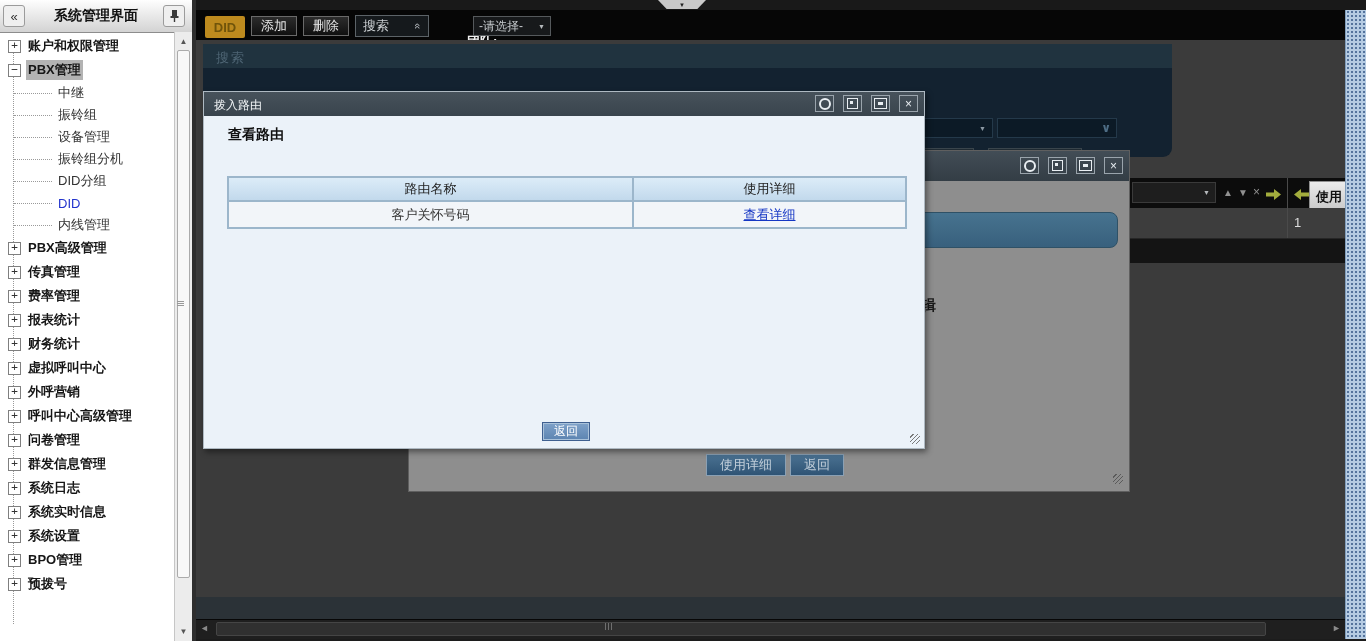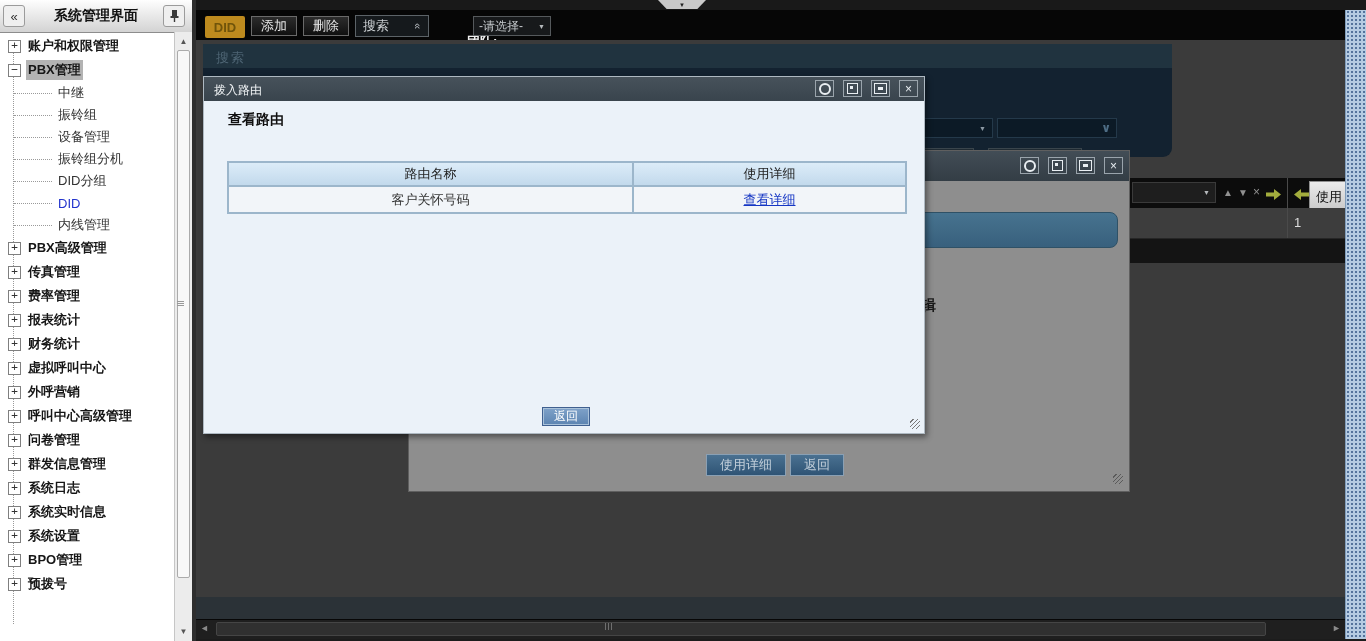--- a/index.html
+++ b/index.html
@@ -74,40 +74,40 @@
   
   .grid-header{left:1128px;top:178px;width:217px;height:30px;background:#0c0c0c;z-index:3;}
   .gh-select{position:absolute;left:4px;top:4px;width:84px;height:21px;background:#1e1e1e;border:1px solid #3a3a3a;
              box-sizing:border-box;display:flex;align-items:center;justify-content:flex-end;padding:0 5px;}
   .gh-icon{position:absolute;top:9px;font-size:10px;color:#919191;}
   .gh-asc{left:95px;} .gh-desc{left:110px;} .gh-clear{left:125px;font-size:12px;top:7px;}
   .gh-arrow{position:absolute;top:8px;}
   .gh-right{left:138px;} .gh-left{left:166px;}
   .gh-sep{position:absolute;left:159px;top:0;height:30px;border-left:1px solid #4a4a4a;}
   .col-btn{position:absolute;left:181px;top:3px;width:40px;height:31px;background:linear-gradient(#ebebeb,#c8c8c8);
-           border:1px solid #8f8f8f;color:#121212;font-size:13px;display:flex;align-items:center;justify-content:center;box-sizing:border-box;}
+           border:1px solid #8f8f8f;color:#121212;font-size:13px;display:flex;align-items:center;justify-content:center;box-sizing:border-box;font-weight:bold;}
   .grid-row{left:1128px;top:208px;width:217px;height:31px;background:#3d3d3d;border-bottom:1px solid #262626;z-index:3;box-sizing:border-box;}
   .gr-sep{position:absolute;left:159px;top:0;height:30px;border-left:1px solid #4a4a4a;}
   .gr-val{position:absolute;left:166px;top:7px;color:#dddddd;font-size:13px;}
   .grid-black{left:1128px;top:239px;width:217px;height:24px;background:#141414;z-index:3;}
   .main-bg{left:196px;top:40px;width:1149px;height:557px;background:#3b3b3b;z-index:1;}
   .bottom-band{left:196px;top:597px;width:1149px;height:22px;background:#2b3237;z-index:2;}
 
   
   .gwin{left:408px;top:150px;width:722px;height:342px;background:#8e8e8e;border:1px solid #5f5f5f;box-sizing:border-box;z-index:30;}
   .gwin-titlebar{position:absolute;left:0;top:0;right:0;height:30px;background:linear-gradient(#424d56,#333d45);}
   .gwin-bluebar{position:absolute;left:11px;top:61px;width:698px;height:36px;border-radius:8px;
                 background:linear-gradient(#47738f,#38607d);border:1px solid #2f5166;box-sizing:border-box;}
   .gwin-text{position:absolute;left:497px;top:145px;font-weight:bold;font-size:15px;color:#1a1a1a;}
   .gbtn{position:absolute;top:303px;height:22px;background:linear-gradient(#4a7191,#2f5475);border:1px solid #8aa0b4;
         color:#c2cfda;font-size:13px;display:flex;align-items:center;justify-content:center;box-sizing:border-box;}
   .gbtn-usage{left:297px;width:80px;} .gbtn-back{left:381px;width:54px;}
 
   
-  .dialog{left:203px;top:76px;width:722px;height:358px;border:1px solid #aeb9c2;background:#ebf2f9;box-sizing:border-box;z-index:50;
+  .dialog{left:203px;top:91px;width:722px;height:358px;border:1px solid #aeb9c2;background:#ebf2f9;box-sizing:border-box;z-index:50;
           box-shadow:2px 3px 6px rgba(0,0,0,.45);}
   .dlg-titlebar{position:absolute;left:0;top:0;right:0;height:24px;background:linear-gradient(#47525b,#39444d);}
   .dlg-title{position:absolute;left:10px;top:5px;color:#f2f5f7;font-size:12px;}
   .wicons{position:absolute;right:6px;top:3px;display:flex;}
   .wicon{width:19px;height:17px;border:1px solid #9aa4ac;margin-left:9px;display:flex;align-items:center;justify-content:center;
          color:#e9eef2;box-sizing:border-box;font-size:12px;}
   .wi-ring{width:8px;height:8px;border:2px solid #e9eef2;border-radius:50%;}
   .wi-max{width:9px;height:9px;border:1px solid #e9eef2;position:relative;}
   .wi-max i{position:absolute;left:2px;top:2px;width:3px;height:3px;background:#e9eef2;}
   .wi-restore{width:11px;height:9px;border:1px solid #e9eef2;display:flex;align-items:center;justify-content:center;}

